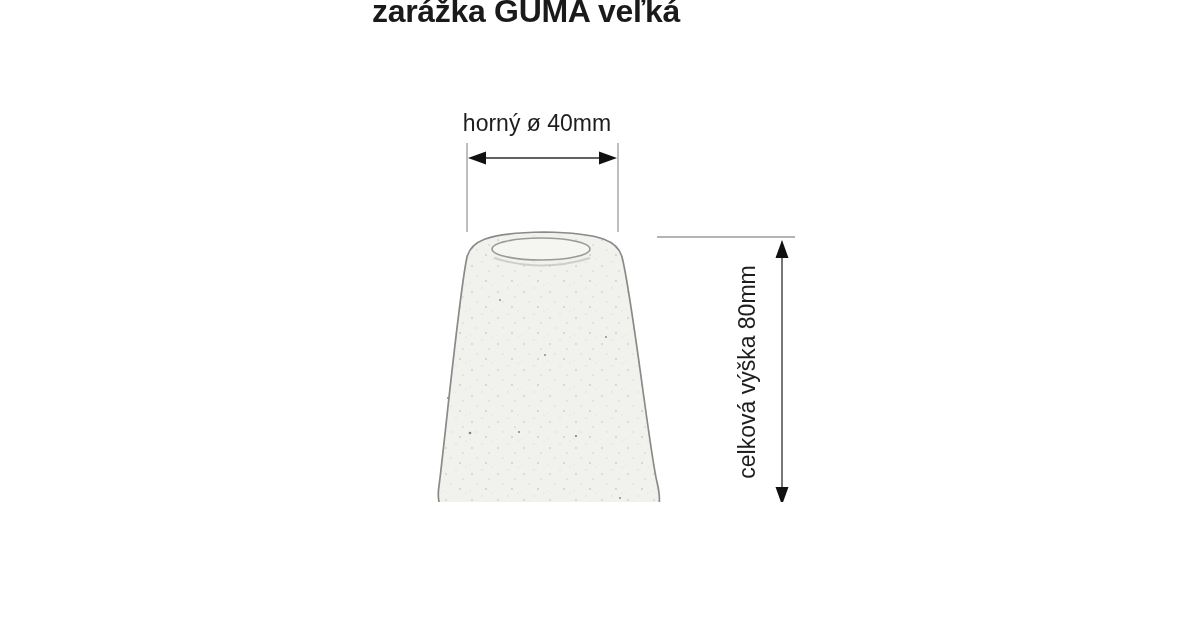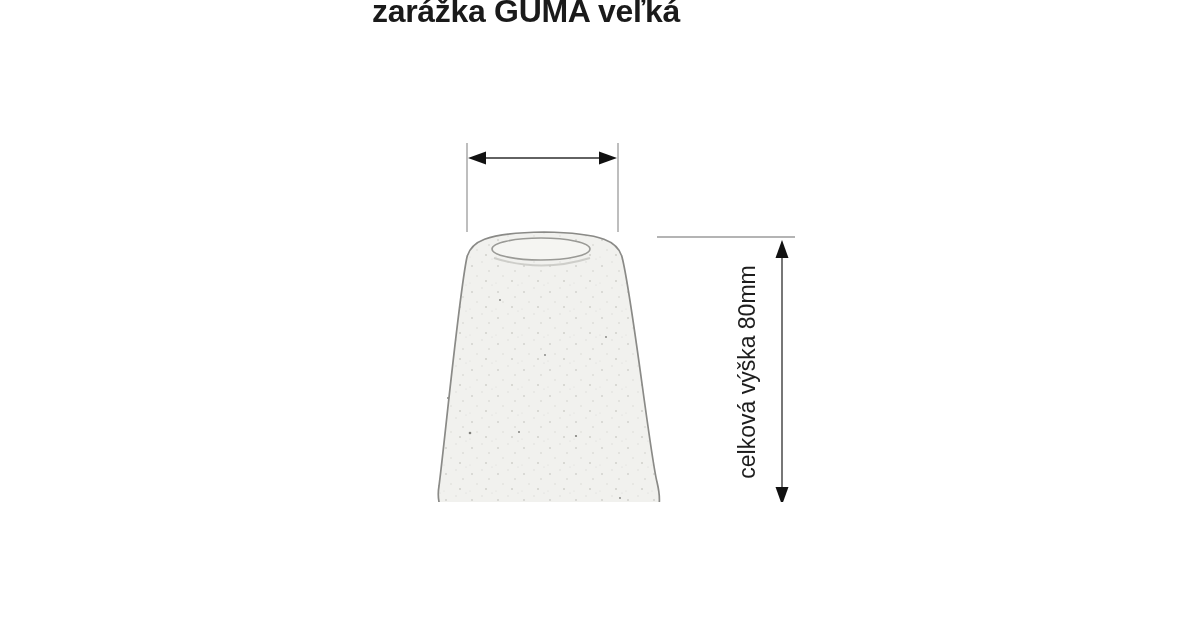--- a/index.html
+++ b/index.html
@@ -138,17 +138,18 @@
 
     <g>
       <line x1="438" y1="536" x2="438" y2="630" stroke="#9b9b9b" stroke-width="1.3"></line>
       <line x1="661" y1="533" x2="661" y2="630" stroke="#9b9b9b" stroke-width="1.3"></line>
       <line x1="443" y1="615" x2="656" y2="615" stroke="#2e2e2e" stroke-width="1.3"></line>
       <polygon points="439,615 457,608.5 457,621.5" fill="#111111"></polygon>
       <polygon points="660,615 642,608.5 642,621.5" fill="#111111"></polygon>
     </g>
   </svg>
 
+  <div class="dim-label top">horný ø 40mm</div>
 
   <div class="dim-label height">celková výška 80mm</div>
 
 
 </div>
 
 </body></html>

